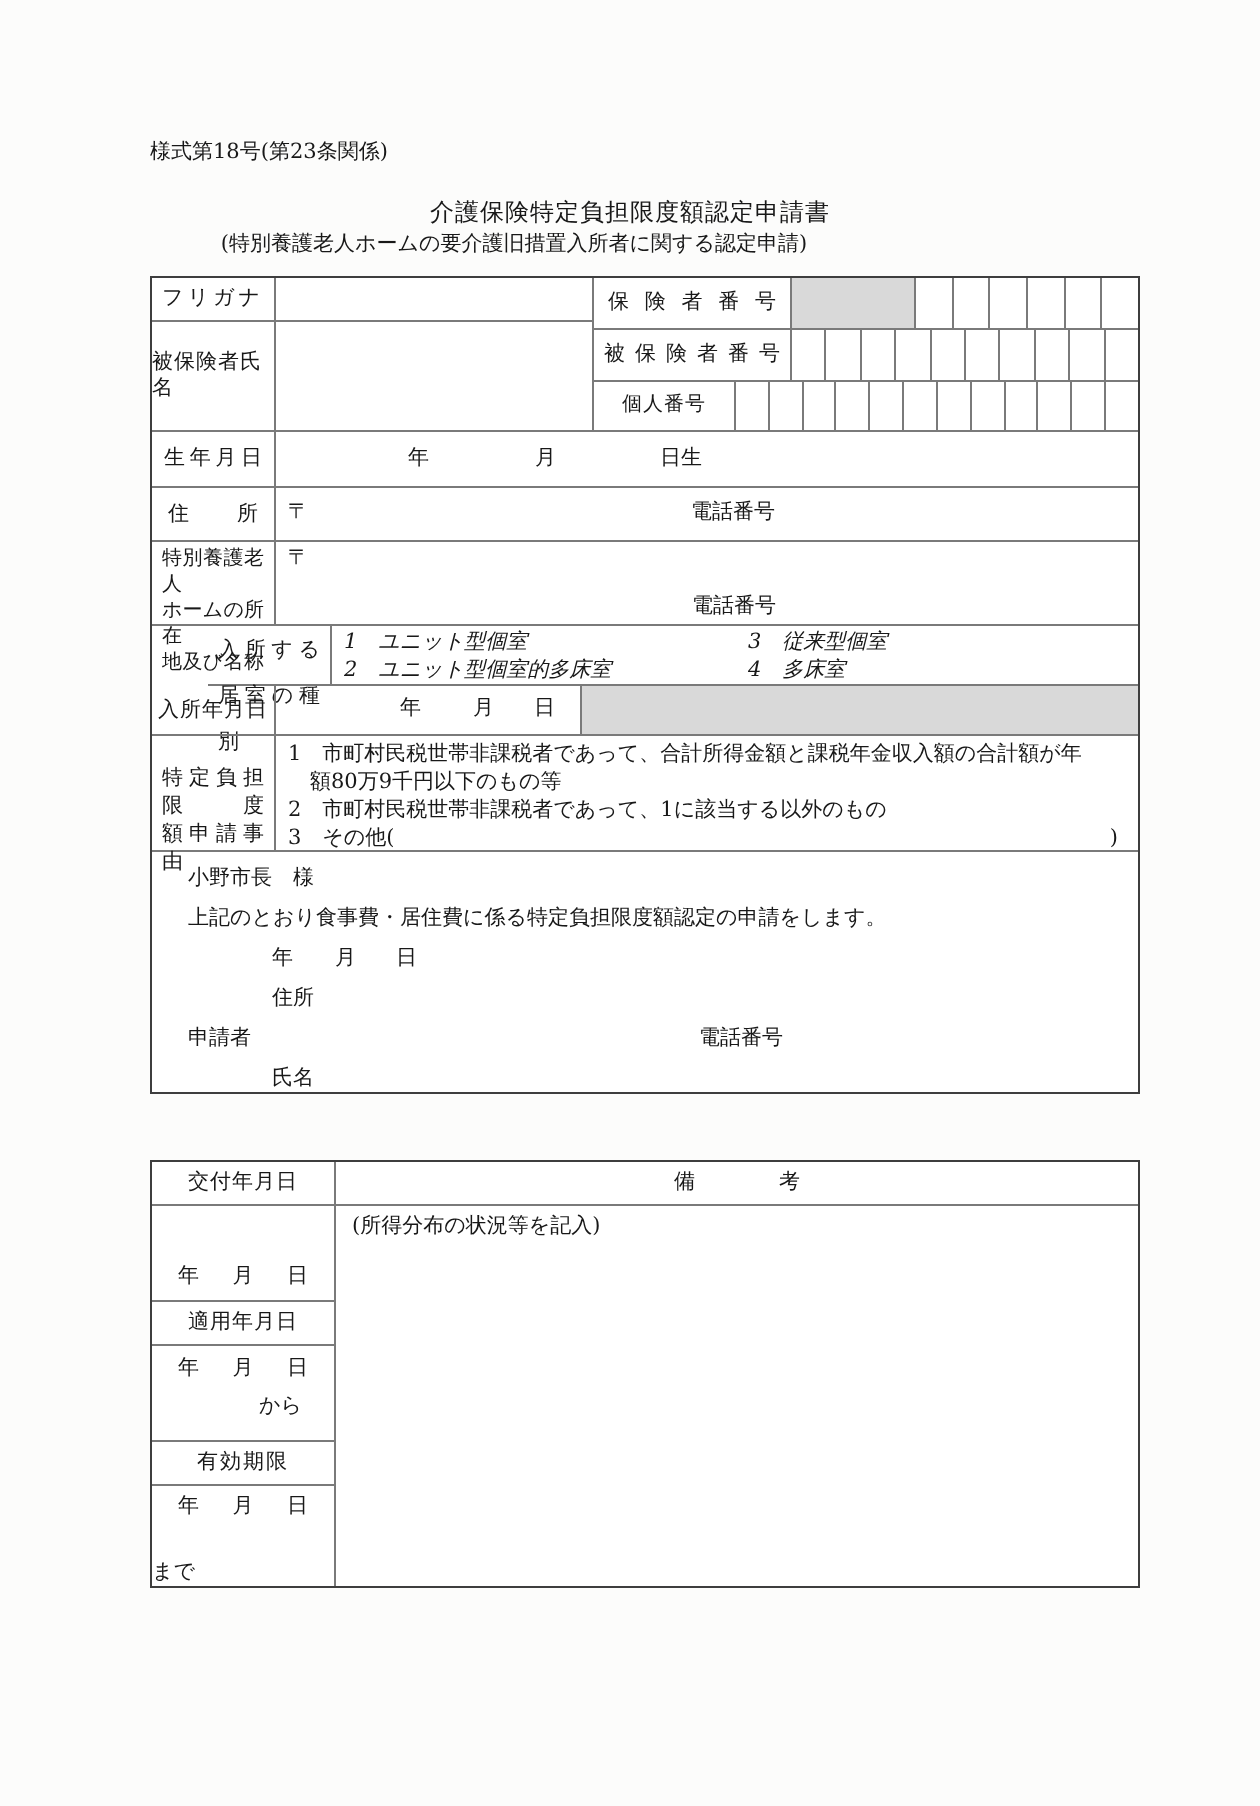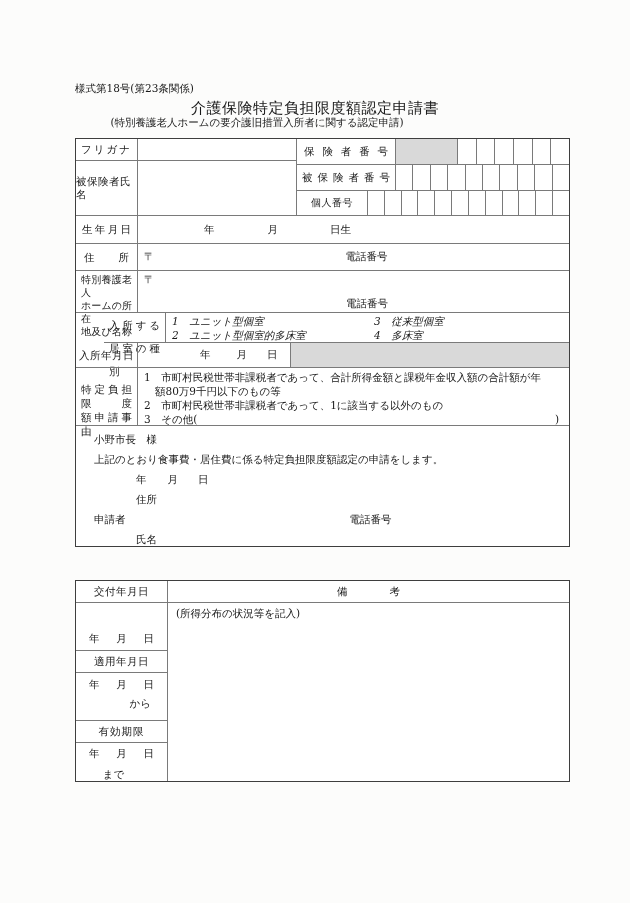--- a/index.html
+++ b/index.html
@@ -34,22 +34,22 @@
   .w62 { width:62px; } .w71 { width:71px; } .w99 { width:99px; }
   .w153 { width:153px; } .w159 { width:159px; } .w202 { width:202px; }
   .w92 { width:92px; }
   .h22 { height:22px; } .h26 { height:26px; } .h48 { height:48px; }
   .hline { height:20px; display:flex; align-items:center; }
   .small { font-size:10px; }
 </style>
 </head>
 <body>
 
-<div class="abs" style="left:75px; top:82px;">様式第18号(第23条関係)</div>
-<div class="abs tc" style="left:0; top:99px; width:630px; font-size:15px; letter-spacing:0.5px;">介護保険特定負担限度額認定申請書</div>
+<div class="abs" style="left:75px; top:70px;">様式第18号(第23条関係)</div>
+<div class="abs tc" style="left:0; top:99px; width:630px; font-size:12px; letter-spacing:0.5px;">介護保険特定負担限度額認定申請書</div>
 <div class="abs tc" style="left:0; top:116px; width:514px;">(特別養護老人ホームの要介護旧措置入所者に関する認定申請)</div>
 
 <div class="mtable">
 
   <div class="r" style="height:77px">
     <div class="vc w62">
       <div class="c h22 tc" style="line-height:21px; letter-spacing:2px;">フリガナ</div>
       <div class="c f1 cen" style="letter-spacing:0.5px;">被保険者氏名</div>
     </div>
     <div class="vc w159">
@@ -208,21 +208,21 @@
       </div>
       <div style="text-align:right; padding-right:16px; margin-top:6px;">から</div>
     </div>
     <div class="c h22 cen" style="letter-spacing:1px;">有効期限</div>
     <div class="c nb f1" style="padding-top:4px;">
       <div class="r" style="justify-content:space-between; padding:0 13px;">
         <span>年</span>
         <span>月</span>
         <span>日</span>
       </div>
-      <div style="text-align:center; padding-right:16px; margin-top:8px;">まで</div>
+      <div style="text-align:left; padding-right:16px; margin-top:20px;">まで</div>
     </div>
   </div>
   <div class="vc f1">
     <div class="c nr h22 cen">備　　　　考</div>
     <div class="c nr nb f1" style="padding:4px 8px;">
       <span>(所得分布の状況等を記入)</span>
     </div>
   </div>
 </div>
 

